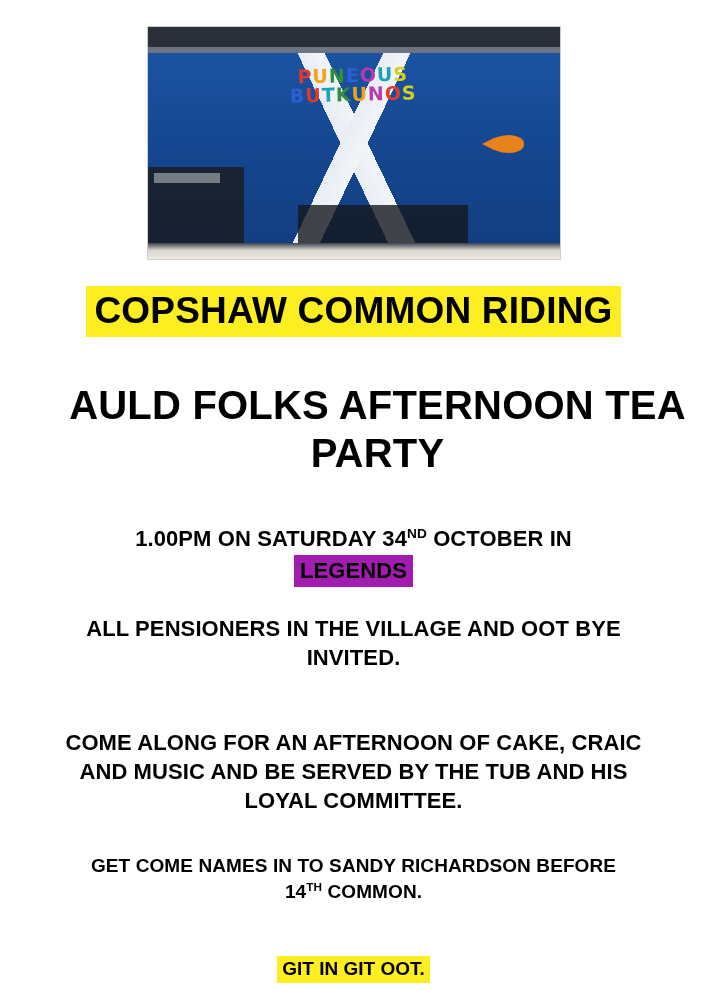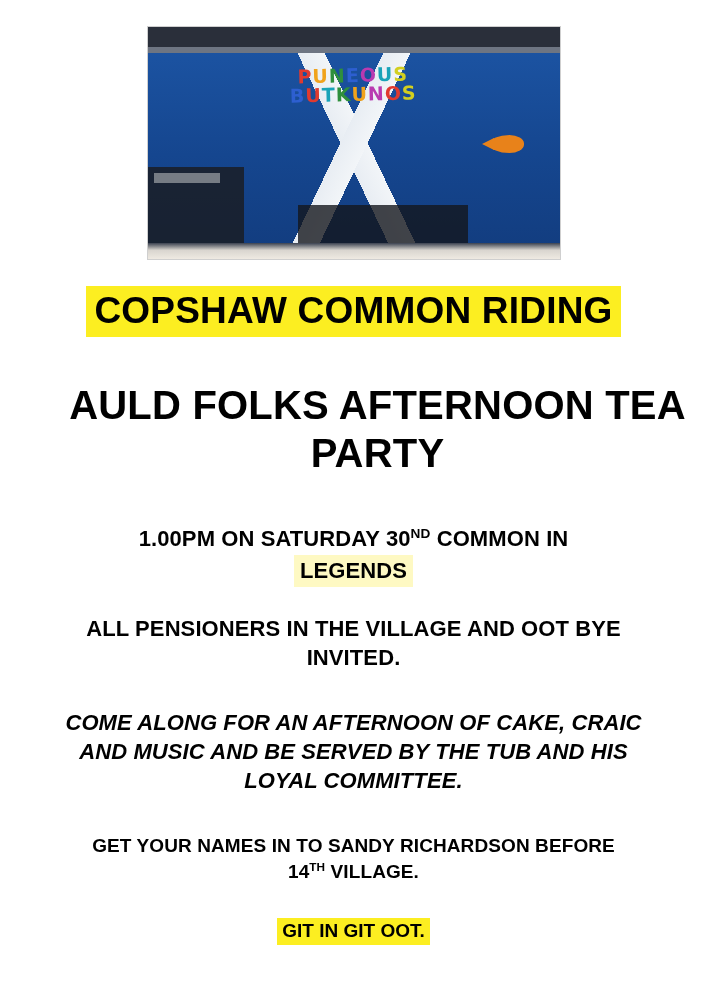--- a/index.html
+++ b/index.html
@@ -176,37 +176,38 @@
     font-weight: bold;
     font-size: 22px;
     line-height: 1.32;
     letter-spacing: .1px;
     max-width: 620px;
   }
 
   .datetime { margin-top: 46px; }
   .datetime .venue-wrap { display: block; margin-top: 2px; }
   .hl-red {
-    background: #fef9c3;
+    background: #a21caf;
     padding: 1px 6px 2px 6px;
     display: inline-block;
   }
 
   .invited  { margin-top: 27px; }
-  .comealong{ margin-top: 36px; font-style: italic; }
+  .comealong{ margin-top: 56px; }
   .names    { margin-top: 38px; font-size: 19px; }
 
   .footer {
     margin-top: 34px;
     text-align: center;
   }
   .footer .hl-yellow {
     font-size: 19px;
     font-weight: bold;
     padding: 2px 5px 3px 5px;
+    margin-top: 18px;
   }
 
   sup {
     font-size: .62em;
     vertical-align: super;
     line-height: 0;
   }
 </style>
 </head>
 <body>
@@ -237,32 +238,32 @@
     <div class="photo-bottom-bar"></div>
   </div>
 
   <div class="headline">
     <span class="hl-yellow">COPSHAW COMMON RIDING</span>
   </div>
 
   <div class="title">AULD FOLKS AFTERNOON TEA PARTY</div>
 
   <div class="line datetime">
-    <span>1.00PM ON SATURDAY 30</span><sup>ND</sup><span> COMMON IN</span>
+    <span>1.00PM ON SATURDAY 34</span><sup>ND</sup><span> OCTOBER IN</span>
     <span class="venue-wrap">
       <span class="hl-red">LEGENDS</span>
     </span>
   </div>
 
   <div class="line invited">ALL PENSIONERS IN THE VILLAGE AND OOT BYE INVITED.</div>
 
   <div class="line comealong">COME ALONG FOR AN AFTERNOON OF CAKE, CRAIC AND MUSIC AND BE SERVED BY THE TUB AND HIS LOYAL COMMITTEE.</div>
 
   <div class="line names">
-    <span>GET YOUR NAMES IN TO SANDY RICHARDSON BEFORE</span><br>
-    <span>14</span><sup>TH</sup><span> VILLAGE.</span>
+    <span>GET COME NAMES IN TO SANDY RICHARDSON BEFORE</span><br>
+    <span>14</span><sup>TH</sup><span> COMMON.</span>
   </div>
 
   <div class="footer">
     <span class="hl-yellow">GIT IN GIT OOT.</span>
   </div>
 
 </div>
 
 </body></html>

